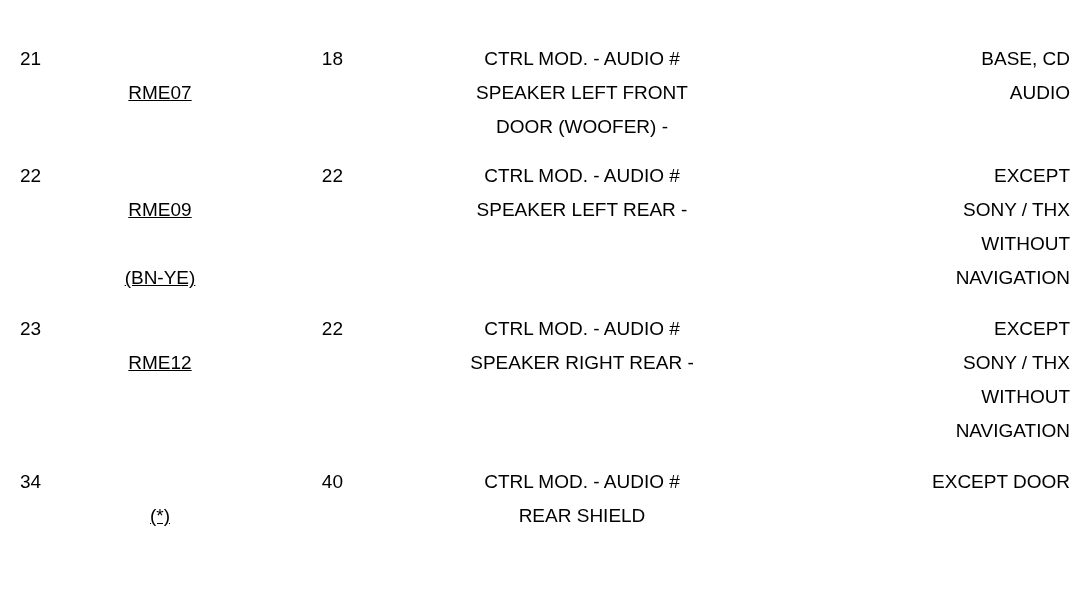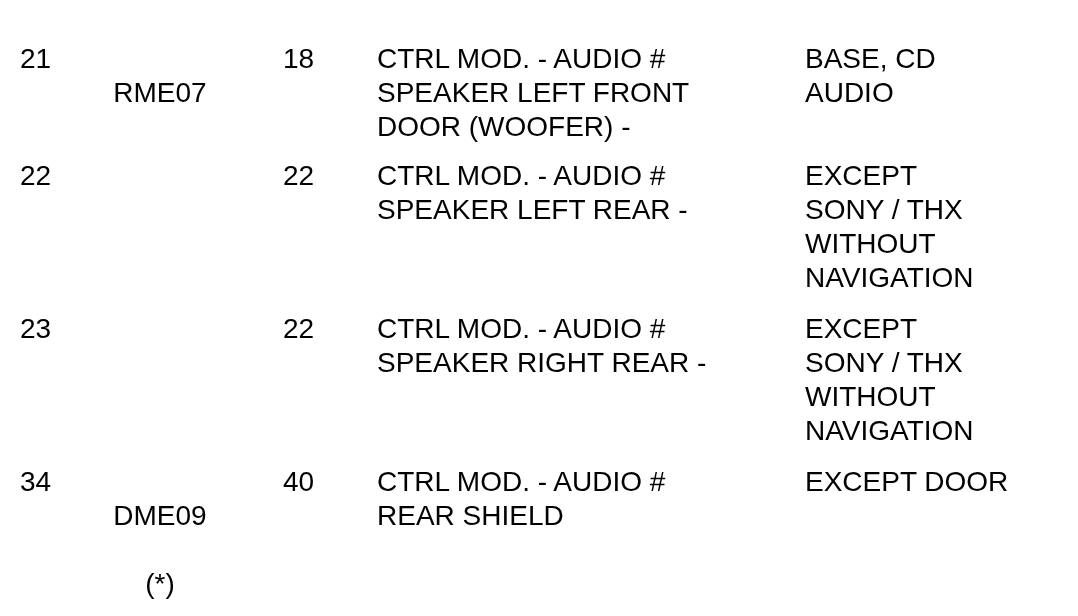--- a/index.html
+++ b/index.html
@@ -27,55 +27,56 @@
 
   .wire-row {
     position: absolute;
     left: 0;
     width: 1078px;
   }
 
   .cell {
     position: absolute;
     top: 0;
-    font-size: 28px;
+    font-size: 19px;
     line-height: 34px;
     letter-spacing: 0px;
     white-space: pre-line;
   }
 
   
   .col-index {
     left: 20px;
     width: 60px;
     text-align: left;
   }
   .col-wire {
     left: 80px;
     width: 160px;
     text-align: center;
   }
   .col-gauge {
     left: 283px;
     width: 60px;
-    text-align: left;
+    text-align: right;
   }
   .col-desc {
     left: 377px;
     width: 410px;
-    text-align: left;
+    text-align: center;
   }
   .col-note {
     left: 805px;
     width: 265px;
-    text-align: left;
+    text-align: right;
   }
 
   .sub-line {
     display: block;
+    text-decoration: underline;
   }
 </style>
 </head>
 <body>
 
 <div id="wire-table">
 
   <div class="wire-row" style="top:42px;">
     <div class="cell col-index">21</div>
     <div class="cell col-wire">
@@ -85,47 +86,49 @@
     <div class="cell col-desc">CTRL MOD. - AUDIO #
 SPEAKER LEFT FRONT
 DOOR (WOOFER) -</div>
     <div class="cell col-note">BASE, CD
 AUDIO</div>
   </div>
 
   <div class="wire-row" style="top:159px;">
     <div class="cell col-index">22</div>
     <div class="cell col-wire">
+      <span class="sub-line">RME09</span>
+      <span class="sub-line">(BN-YE)</span>
     </div>
     <div class="cell col-gauge">22</div>
     <div class="cell col-desc">CTRL MOD. - AUDIO #
 SPEAKER LEFT REAR -</div>
     <div class="cell col-note">EXCEPT
 SONY / THX
 WITHOUT
 NAVIGATION</div>
   </div>
 
   <div class="wire-row" style="top:312px;">
     <div class="cell col-index">23</div>
     <div class="cell col-wire">
+      <span class="sub-line">RME12</span>
     </div>
     <div class="cell col-gauge">22</div>
     <div class="cell col-desc">CTRL MOD. - AUDIO #
 SPEAKER RIGHT REAR -</div>
     <div class="cell col-note">EXCEPT
 SONY / THX
 WITHOUT
 NAVIGATION</div>
   </div>
 
   <div class="wire-row" style="top:465px;">
     <div class="cell col-index">34</div>
     <div class="cell col-wire">
-      <span class="sub-line">DME09</span>
       <span class="sub-line">(*)</span>
     </div>
     <div class="cell col-gauge">40</div>
     <div class="cell col-desc">CTRL MOD. - AUDIO #
 REAR SHIELD</div>
     <div class="cell col-note">EXCEPT DOOR</div>
   </div>
 
 </div>
 

